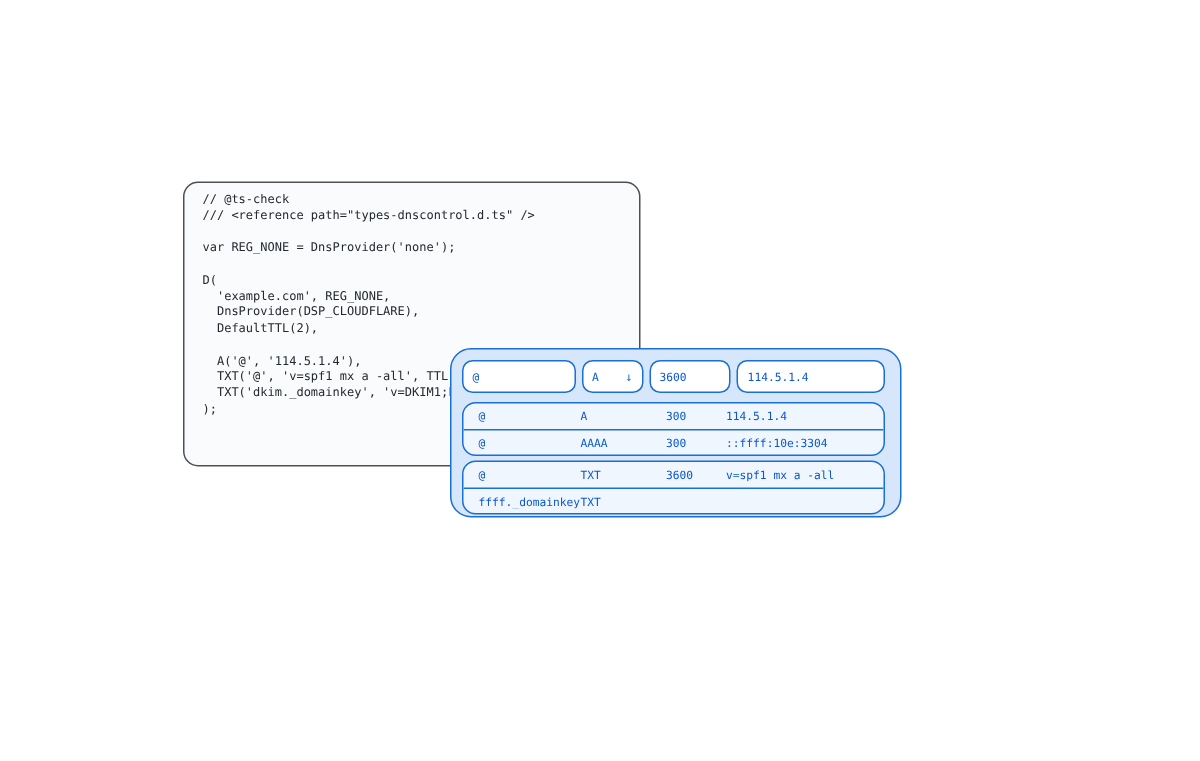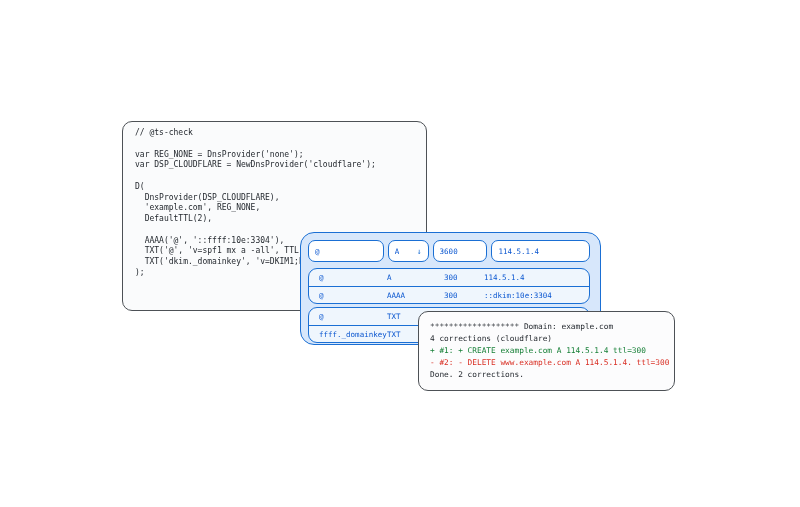--- a/index.html
+++ b/index.html
@@ -59,30 +59,30 @@
   .term-line.green { color:#188038; }
   .term-line.red   { color:#d93025; }
 </style>
 </head>
 <body>
 
 <div class="stage">
 
   <div class="card-code">
     <div class="code-line">// @ts-check</div>
+    <div class="code-line">/// &lt;reference path="types-dnscontrol.d.ts" /&gt;</div>
     <div class="code-line"></div>
     <div class="code-line">var REG_NONE = DnsProvider('none');</div>
-    <div class="code-line">var DSP_CLOUDFLARE = NewDnsProvider('cloudflare');</div>
     <div class="code-line"></div>
     <div class="code-line">D(</div>
+    <div class="code-line">  'example.com', REG_NONE,</div>
     <div class="code-line">  DnsProvider(DSP_CLOUDFLARE),</div>
-    <div class="code-line">  'example.com', REG_NONE,</div>
     <div class="code-line">  DefaultTTL(2),</div>
     <div class="code-line"></div>
-    <div class="code-line">  AAAA('@', '::ffff:10e:3304'),</div>
+    <div class="code-line">  A('@', '114.5.1.4'),</div>
     <div class="code-line">  TXT('@', 'v=spf1 mx a -all', TTL(1</div>
     <div class="code-line">  TXT('dkim._domainkey', 'v=DKIM1;k=</div>
     <div class="code-line">);</div>
   </div>
 
   <div class="card-dns">
     <div class="dns-form">
       <div class="field field-name">
         <span>@</span>
       </div>
@@ -102,41 +102,34 @@
       <div class="record-row">
         <span class="cell-name">@</span>
         <span class="cell-type">A</span>
         <span class="cell-ttl">300</span>
         <span class="cell-value">114.5.1.4</span>
       </div>
       <div class="record-row">
         <span class="cell-name">@</span>
         <span class="cell-type">AAAA</span>
         <span class="cell-ttl">300</span>
-        <span class="cell-value">::dkim:10e:3304</span>
+        <span class="cell-value">::ffff:10e:3304</span>
       </div>
     </div>
 
     <div class="record-group g2">
       <div class="record-row">
         <span class="cell-name">@</span>
         <span class="cell-type">TXT</span>
         <span class="cell-ttl">3600</span>
         <span class="cell-value">v=spf1 mx a -all</span>
       </div>
       <div class="record-row">
         <span class="cell-name">ffff._domainkey</span>
         <span class="cell-type">TXT</span>
         <span class="cell-ttl"></span>
         <span class="cell-value"></span>
       </div>
     </div>
   </div>
 
-  <div class="card-terminal">
-    <div class="term-line">******************* Domain: example.com</div>
-    <div class="term-line">4 corrections (cloudflare)</div>
-    <div class="term-line green">+ #1: + CREATE example.com A 114.5.1.4 ttl=300</div>
-    <div class="term-line red">- #2: - DELETE www.example.com A 114.5.1.4. ttl=300</div>
-    <div class="term-line">Done. 2 corrections.</div>
-  </div>
 
 </div>
 
 </body></html>

